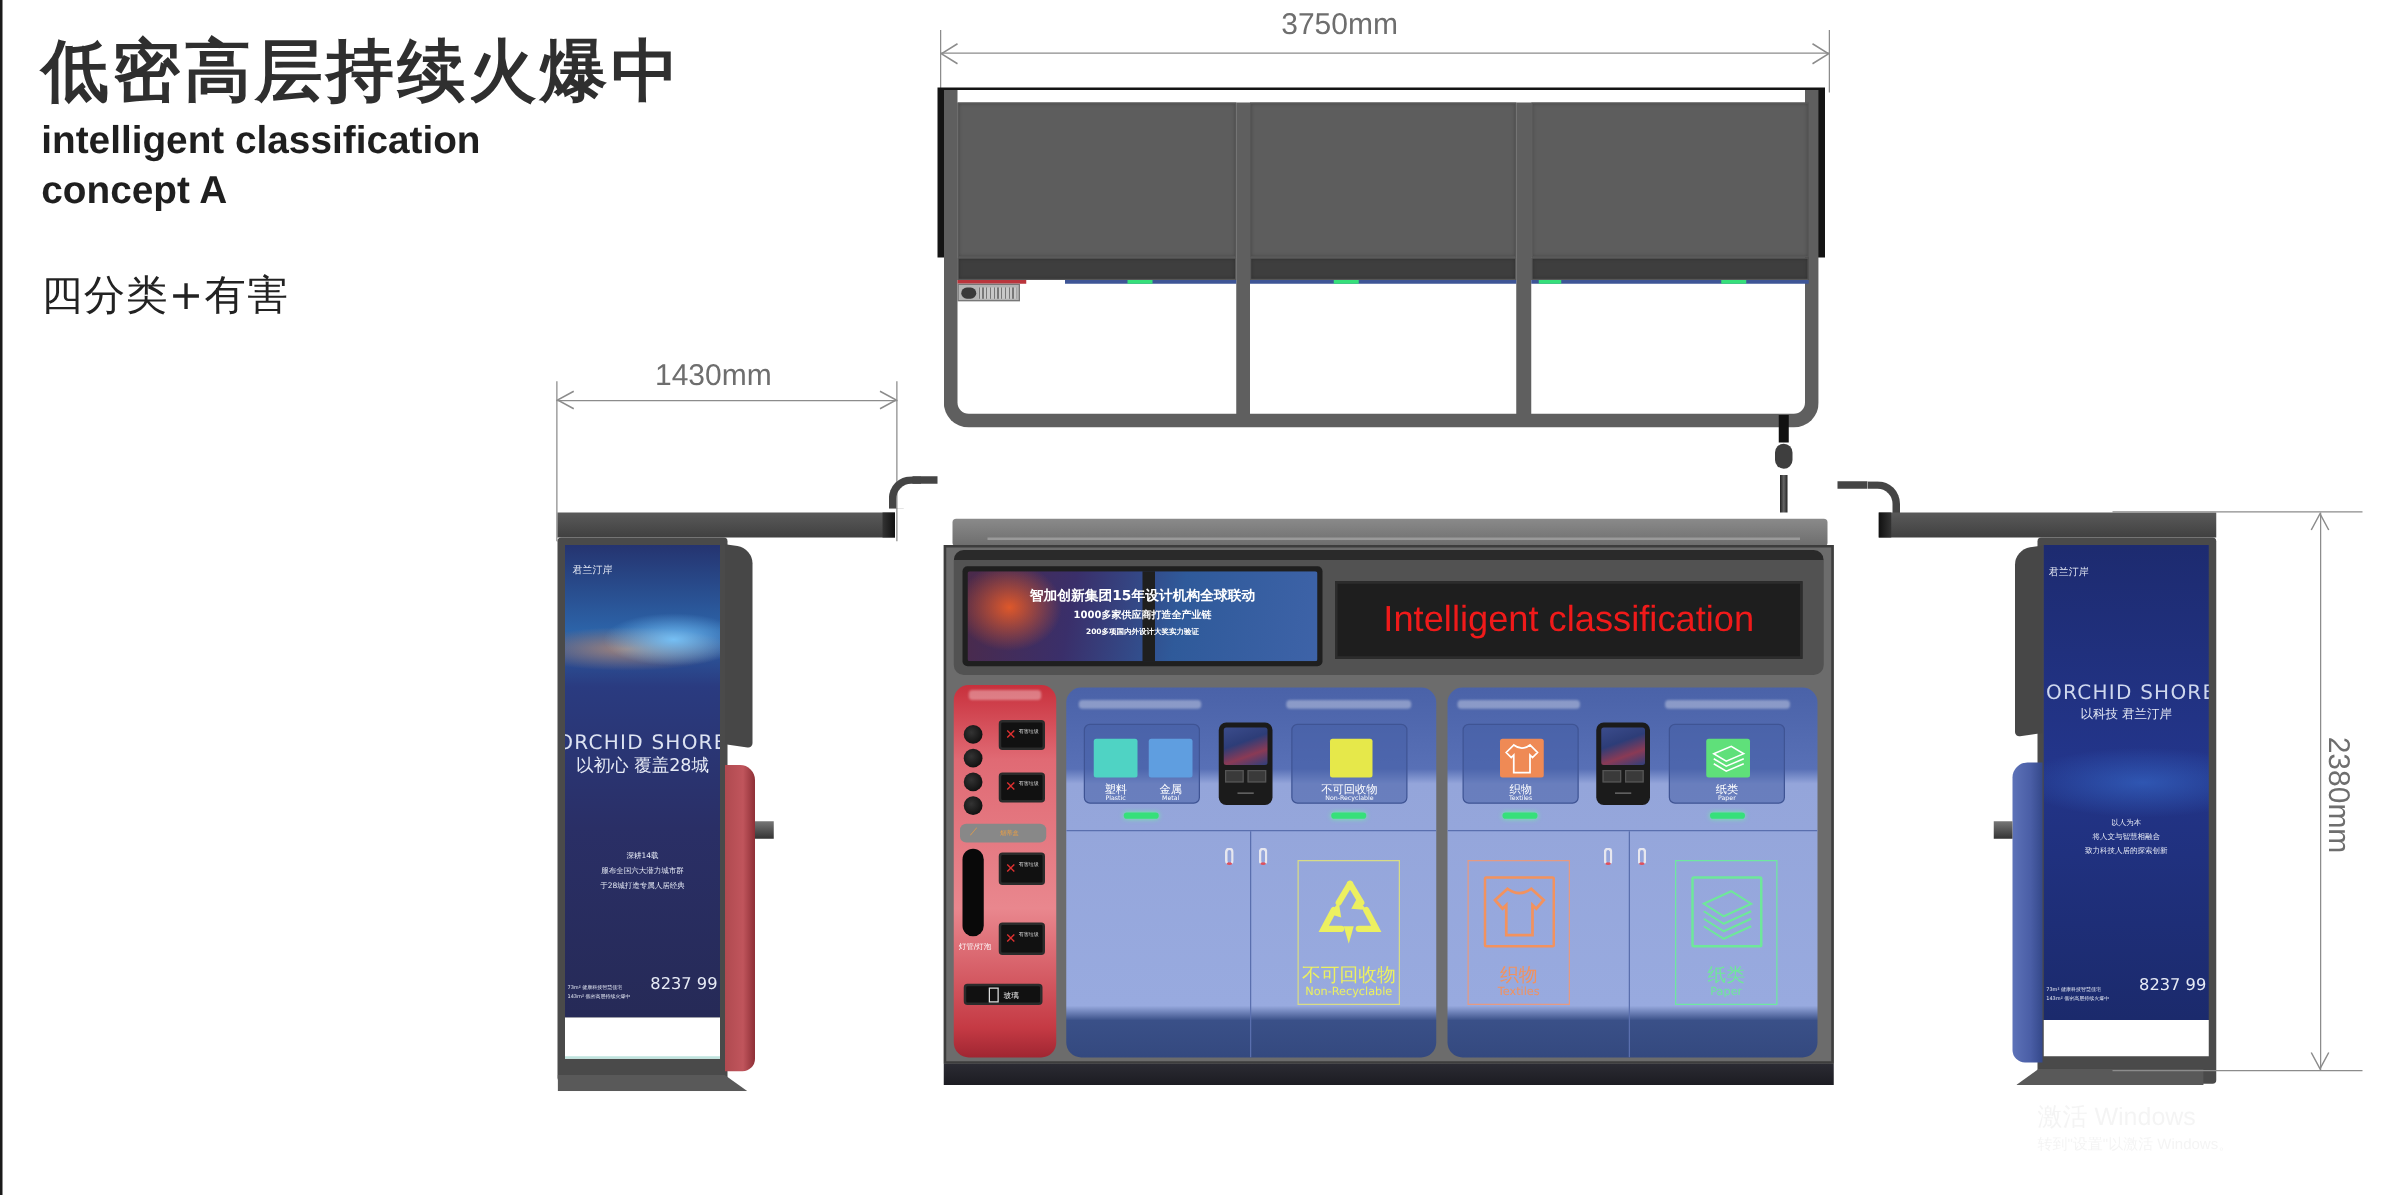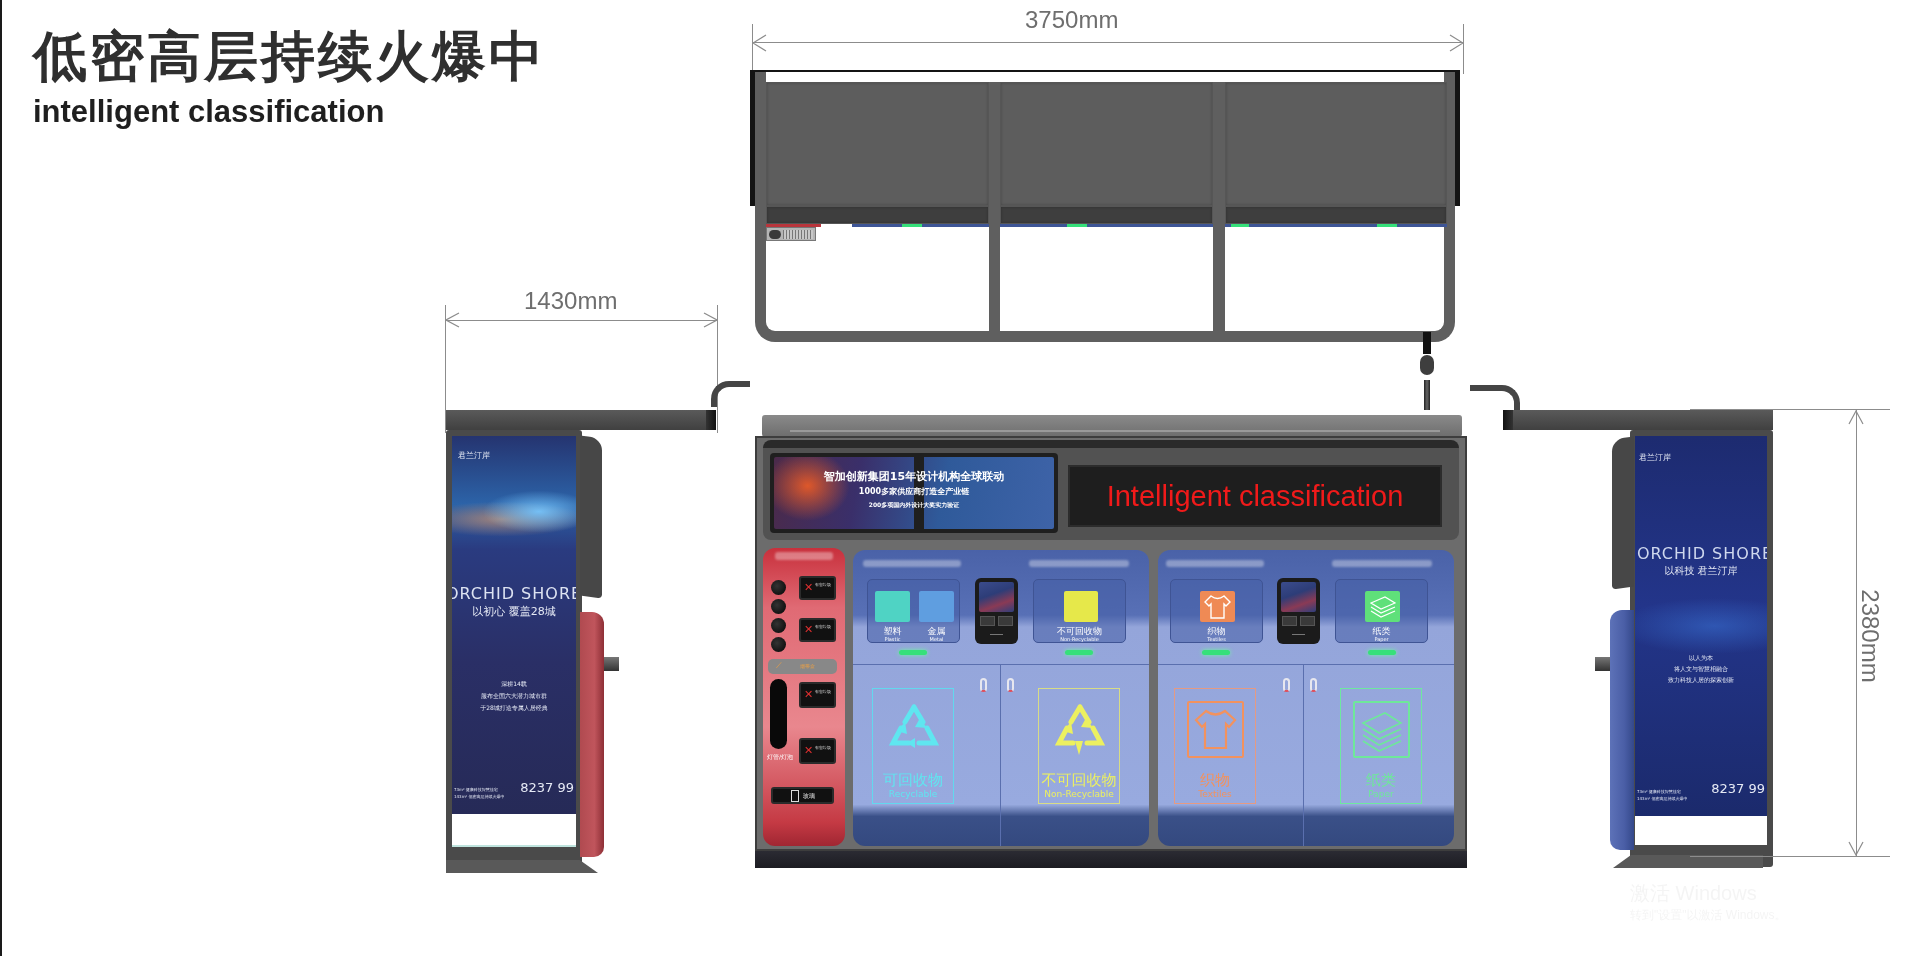--- a/index.html
+++ b/index.html
@@ -84,22 +84,24 @@
   .watermark { color: rgba(120,120,120,.08); font-family: "Liberation Sans", sans-serif; white-space: nowrap; }
 </style>
 </head>
 <body>
 
 <div class="abs left-rule"></div>
 
 <div class="abs title-cn">低密高层持续火爆中</div>
 <div class="abs title-en">
   <div>intelligent classification</div>
+  <div>concept A</div>
 </div>
 <div class="abs sub-cn">
+  <div>四分类+有害</div>
 </div>
 
 <div>
 
   <div class="abs dim-text" style="left:1025px;top:6px;">3750mm</div>
   <div class="abs dim-line" style="left:752px;top:42px;width:712px;height:1px;"></div>
   <div class="abs dim-line" style="left:752px;top:24px;width:1px;height:50px;"></div>
   <div class="abs dim-line" style="left:1463px;top:24px;width:1px;height:50px;"></div>
   <svg class="abs" style="left:752px;top:34px;" width="712" height="18">
     <polyline points="14,1 1,9 14,17" fill="none" stroke="#8c8c8c" stroke-width="1.2"></polyline>
@@ -155,21 +157,21 @@
   <div class="abs sv-frame" style="left:446px;top:430px;width:136px;height:435px;border-radius:3px;"></div>
 
   <div class="abs" style="left:580px;top:437px;width:22px;height:160px;background:#474747;border-radius:0 12px 4px 0;transform:skewY(8deg);"></div>
   <div class="abs side-red" style="left:580px;top:612px;width:24px;height:245px;border-radius:0 12px 10px 0;"></div>
   <div class="abs" style="left:604px;top:657px;width:15px;height:14px;background:linear-gradient(#777,#333);"></div>
   <div class="abs" style="left:446px;top:860px;width:152px;height:13px;background:#595959;clip-path:polygon(0 0,88% 0,100% 100%,0 100%);"></div>
 
   <div class="abs poster poster-bg-left" style="left:452px;top:436px;width:124px;height:378px;">
     <div class="poster-text" style="position:absolute;left:6px;top:14px;font-size:8px;text-align:left;">君兰汀岸</div>
     <div class="poster-text" style="position:absolute;left:-18px;width:160px;top:148px;font-size:16px;letter-spacing:1px;color:#dde3f2;">ORCHID SHORE</div>
-    <div class="poster-text" style="position:absolute;left:0;width:100%;top:168px;font-size:11px;">以初心 覆盖28城</div>
+    <div class="poster-text" style="position:absolute;left:0;width:100%;top:168px;font-size:14px;">以初心 覆盖28城</div>
     <div class="poster-text" style="position:absolute;left:0;width:100%;top:244px;font-size:6px;">深耕14载</div>
     <div class="poster-text" style="position:absolute;left:0;width:100%;top:256px;font-size:6px;">服布全国六大潜力城市群</div>
     <div class="poster-text" style="position:absolute;left:0;width:100%;top:268px;font-size:6px;">于28城打造专属人居经典</div>
     <div class="poster-text" style="position:absolute;left:2px;top:351px;font-size:4px;text-align:left;">73m² 健康科技智慧佳宅</div>
     <div class="poster-text" style="position:absolute;left:2px;top:358px;font-size:4px;text-align:left;">143m² 低密高层持续火爆中</div>
     <div class="poster-text" style="position:absolute;right:2px;top:344px;font-size:13px;">8237 99</div>
   </div>
   <div class="abs poster-white" style="left:452px;top:814px;width:124px;height:33px;border-bottom:2px solid #bfe4de;"></div>
 </div>
 
@@ -260,30 +262,20 @@
 
     <div class="green-led" style="position:absolute;left:46px;top:100px;width:28px;height:5px;"></div>
     <div class="green-led" style="position:absolute;left:212px;top:100px;width:28px;height:5px;"></div>
 
     <div class="door-seam" style="position:absolute;left:0;top:114px;width:100%;height:1px;"></div>
     <div class="door-seam" style="position:absolute;left:147px;top:115px;width:1px;height:181px;"></div>
 
     <div class="lock" style="position:absolute;left:127px;top:128px;"></div>
     <div class="lock" style="position:absolute;left:154px;top:128px;"></div>
 
-    <div class="door-label-box" style="position:absolute;left:19px;top:138px;width:82px;height:116px;border-color:#62d8ee;">
-      <svg style="position:absolute;left:14px;top:14px;" width="54" height="50" viewBox="0 0 54 50">
-        <path d="M27 4 L36 19 M40 25 L48 40 L32 40 M22 40 L6 40 L14 25 M18 19 L27 4" stroke="#5fe6f0" stroke-width="5" fill="none" stroke-linecap="round"></path>
-        <polygon points="33,15 40,25 28,24" fill="#5fe6f0"></polygon>
-        <polygon points="28,35 28,45 20,40" fill="#5fe6f0"></polygon>
-        <polygon points="10,28 18,19 20,31" fill="#5fe6f0"></polygon>
-      </svg>
-      <div class="big-label" style="position:absolute;left:0;top:82px;width:100%;color:#5fe6f0;">可回收物</div>
-      <div class="big-label-en" style="position:absolute;left:0;top:100px;width:100%;color:#5fe6f0;">Recyclable</div>
-    </div>
 
     <div class="door-label-box" style="position:absolute;left:185px;top:138px;width:82px;height:116px;border-color:#d8dc86;">
       <svg style="position:absolute;left:14px;top:14px;" width="54" height="56" viewBox="0 0 54 56">
         <path d="M27 4 L36 19 M40 25 L48 40 L34 40 M20 40 L6 40 L14 25 M18 19 L27 4" stroke="#ecf060" stroke-width="5" fill="none" stroke-linecap="round"></path>
         <polygon points="33,15 40,25 28,24" fill="#ecf060"></polygon>
         <polygon points="10,28 18,19 20,31" fill="#ecf060"></polygon>
         <polygon points="22,38 30,38 26,52" fill="#ecf060"></polygon>
       </svg>
       <div class="big-label" style="position:absolute;left:0;top:82px;width:100%;color:#ecf060;">不可回收物</div>
       <div class="big-label-en" style="position:absolute;left:0;top:100px;width:100%;color:#ecf060;">Non-Recyclable</div>

